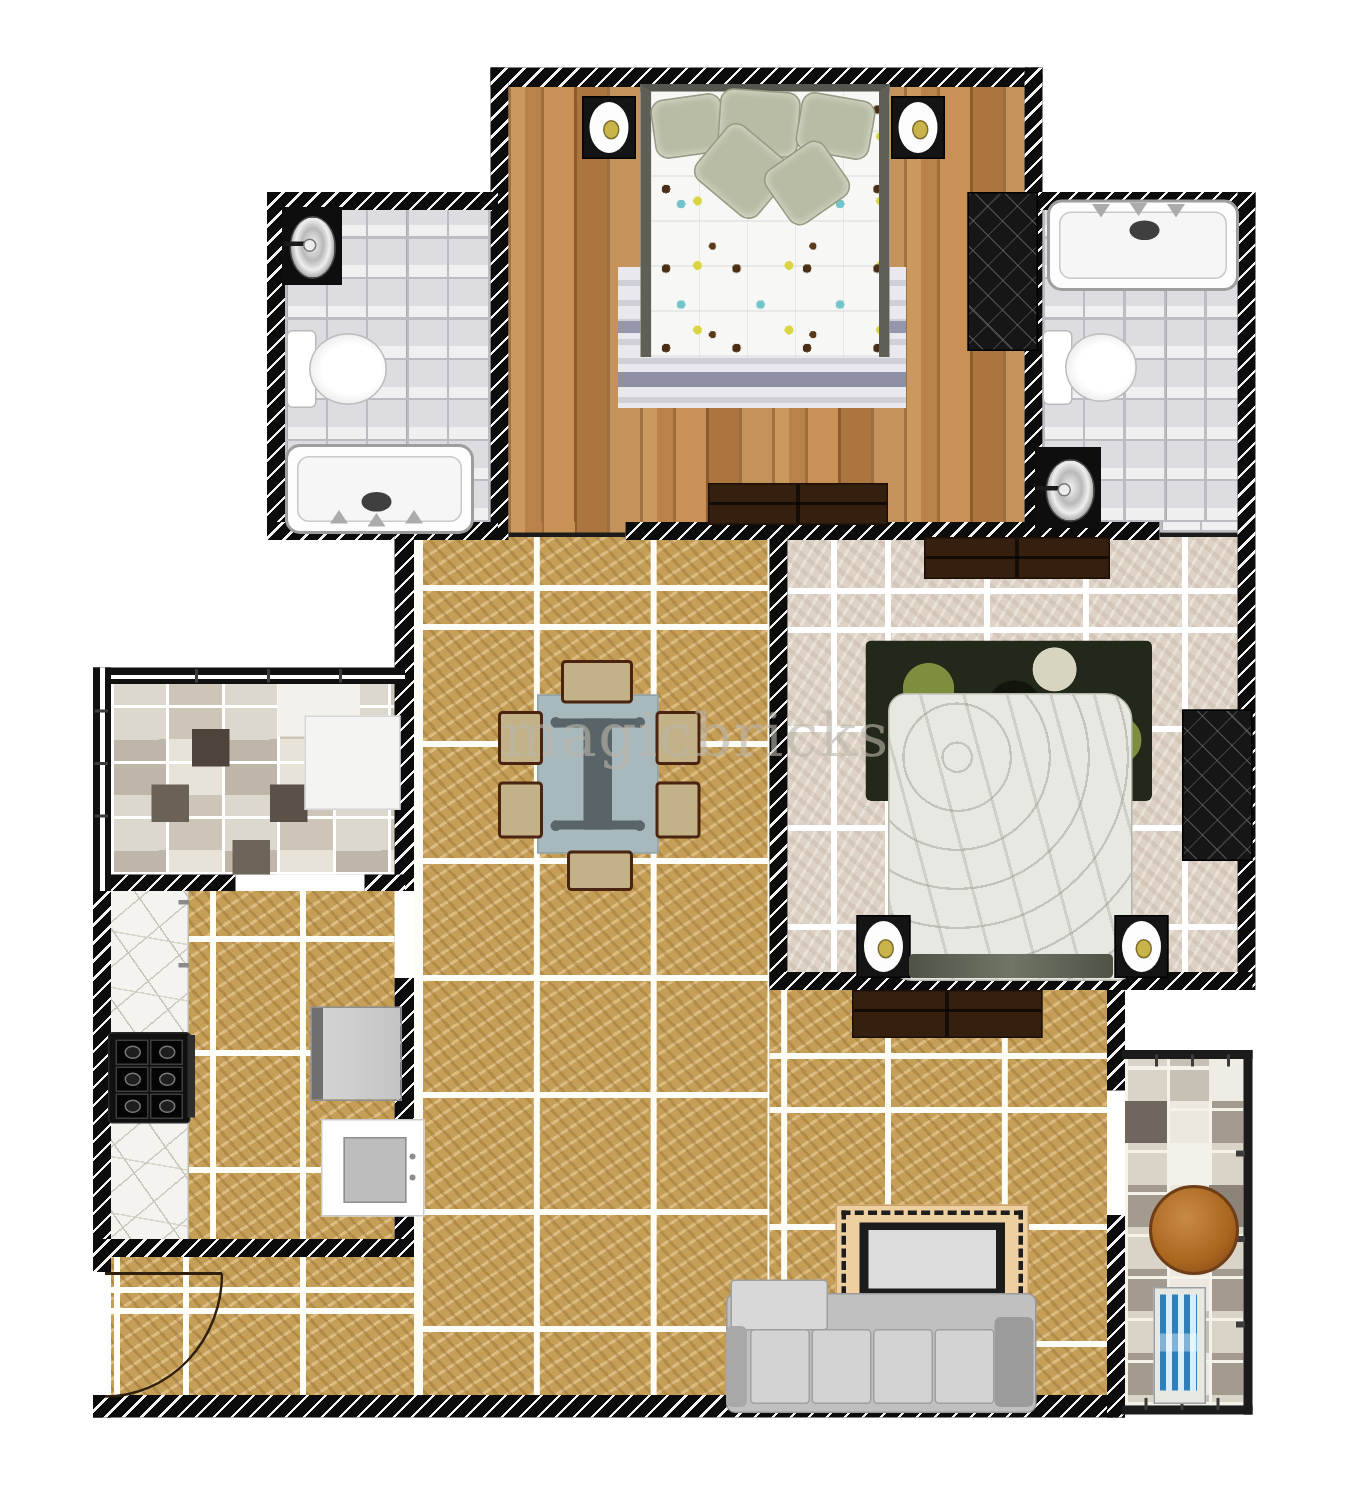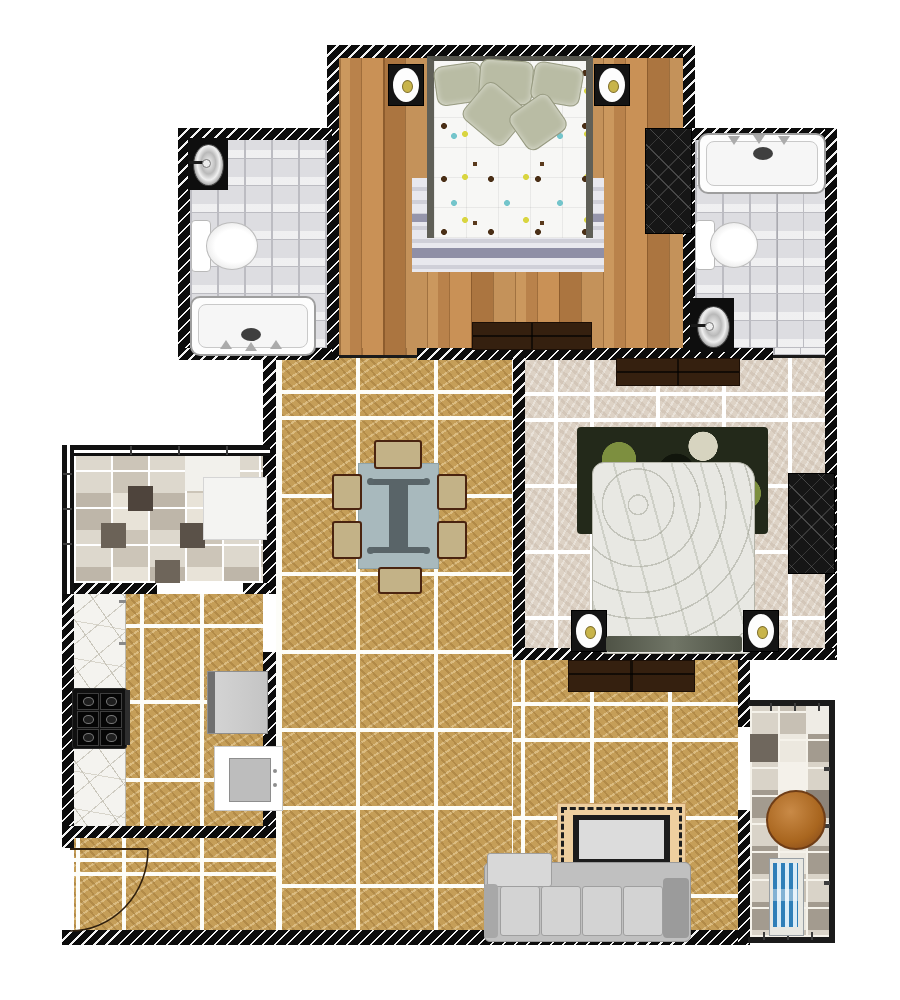--- a/index.html
+++ b/index.html
@@ -320,14 +320,15 @@
     <div class="abs" style="left:3px;top:4px;width:25px;height:64px;
                 background:repeating-linear-gradient(90deg,#2f7fb8 0 4px,#d9ecf7 4px 8px);"></div>
     <div class="abs" style="left:3px;top:30px;width:25px;height:12px;background:rgba(255,255,255,.4);"></div>
   </div>
 
   <svg class="abs" style="left:60px;top:840px;" width="100" height="100" viewBox="0 0 100 100">
     <line x1="10" y1="9" x2="88" y2="9" stroke="#2f1f0d" stroke-width="2"></line>
     <path d="M 88 9 A 78 82 0 0 1 10 91" fill="none" stroke="#2f1f0d" stroke-width="1.6"></path>
   </svg>
 
+  <div class="abs watermark" style="left:335px;top:468px;">magicbricks</div>
 
 </div>
 
 </body></html>

